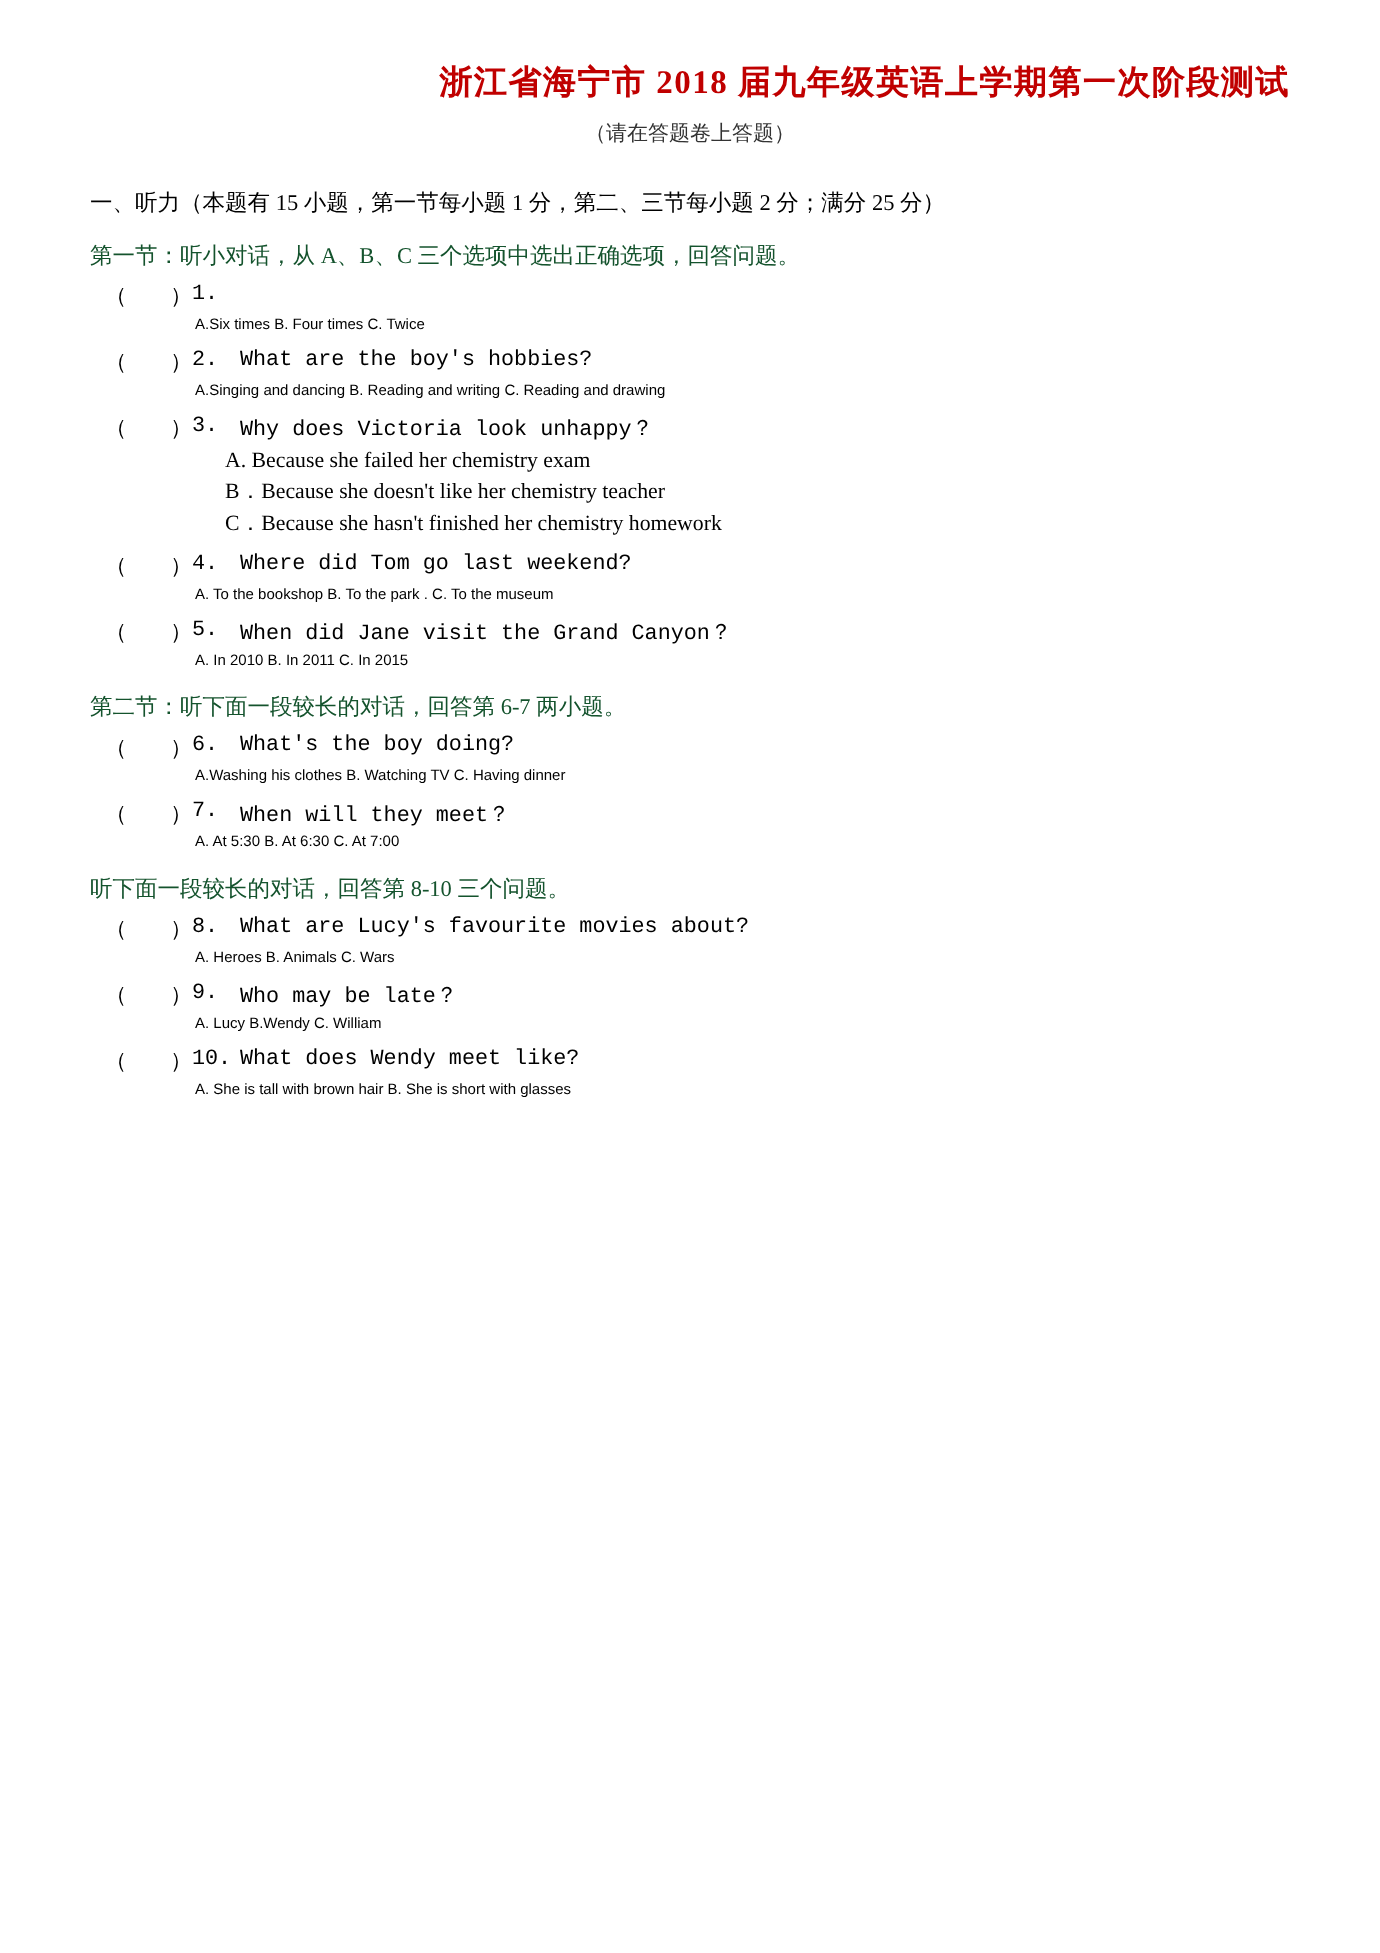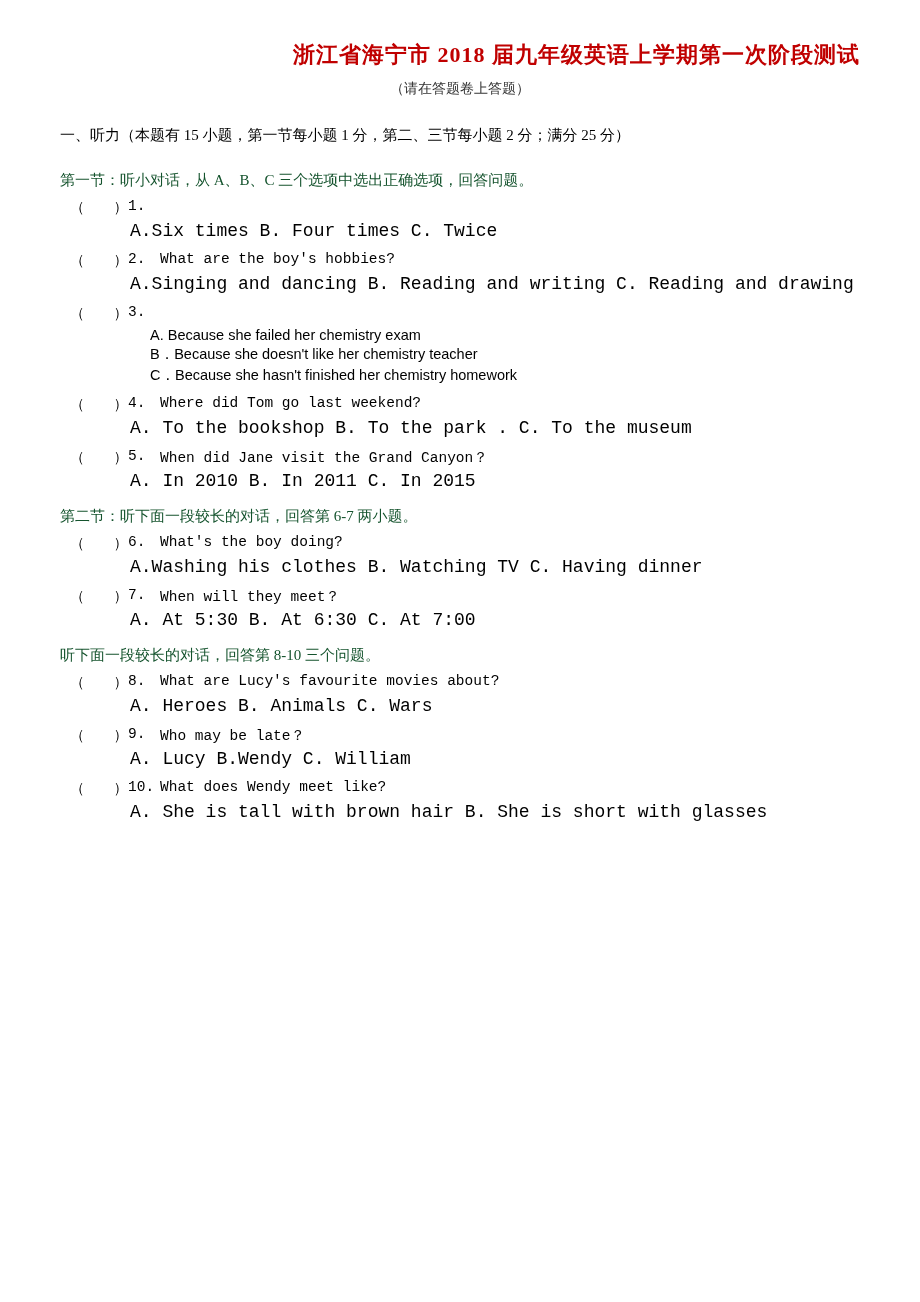--- a/index.html
+++ b/index.html
@@ -26,21 +26,21 @@
     }
     .subtitle {
       text-align: center;
       font-size: 14px;
       color: #333;
       margin-bottom: 28px;
     }
     .section-header {
       font-size: 15px;
       color: #000;
-      margin-bottom: 26px;
+      margin-bottom: 16px;
       margin-top: 4px;
     }
     .subsection-header {
       font-size: 15px;
       color: #14532d;
       margin-bottom: 8px;
       margin-top: 2px;
     }
     .question-block {
       margin-bottom: 6px;
@@ -60,27 +60,27 @@
     }
     .q-num {
       min-width: 32px;
       display: inline-block;
     }
     .q-text {
       flex: 1;
     }
     .options-line {
       padding-left: 60px;
-      font-family: Liberation Mono, monospace;
-      font-size: 18px;
+      font-family: Liberation Sans, sans-serif;
+      font-size: 10px;
       margin-bottom: 2px;
     }
     .options-line-indent {
       padding-left: 80px;
-      font-family: Liberation Sans, sans-serif;
+      font-family: Liberation Serif, serif;
       font-size: 14.5px;
       margin-bottom: 2px;
     }
     .divider {
       height: 8px;
     }
     .small-divider {
       height: 4px;
     }
   </style>
@@ -112,20 +112,21 @@
   </div>
   <div class="options-line">A.Singing and dancing   B. Reading and writing C. Reading and drawing</div>
 </div>
 
 <div class="small-divider"></div>
 
 <div class="question-block">
   <div class="question-line">
     <span class="bracket">（　　）</span>
     <span class="q-num">3.</span>
+    <span class="q-text">Why does Victoria look unhappy？</span>
   </div>
   <div class="options-line-indent">A.  Because she failed her chemistry exam</div>
   <div class="options-line-indent">B．Because she doesn't like her chemistry teacher</div>
   <div class="options-line-indent">C．Because she hasn't finished her chemistry homework</div>
 </div>
 
 <div class="small-divider"></div>
 
 <div class="question-block">
   <div class="question-line">

